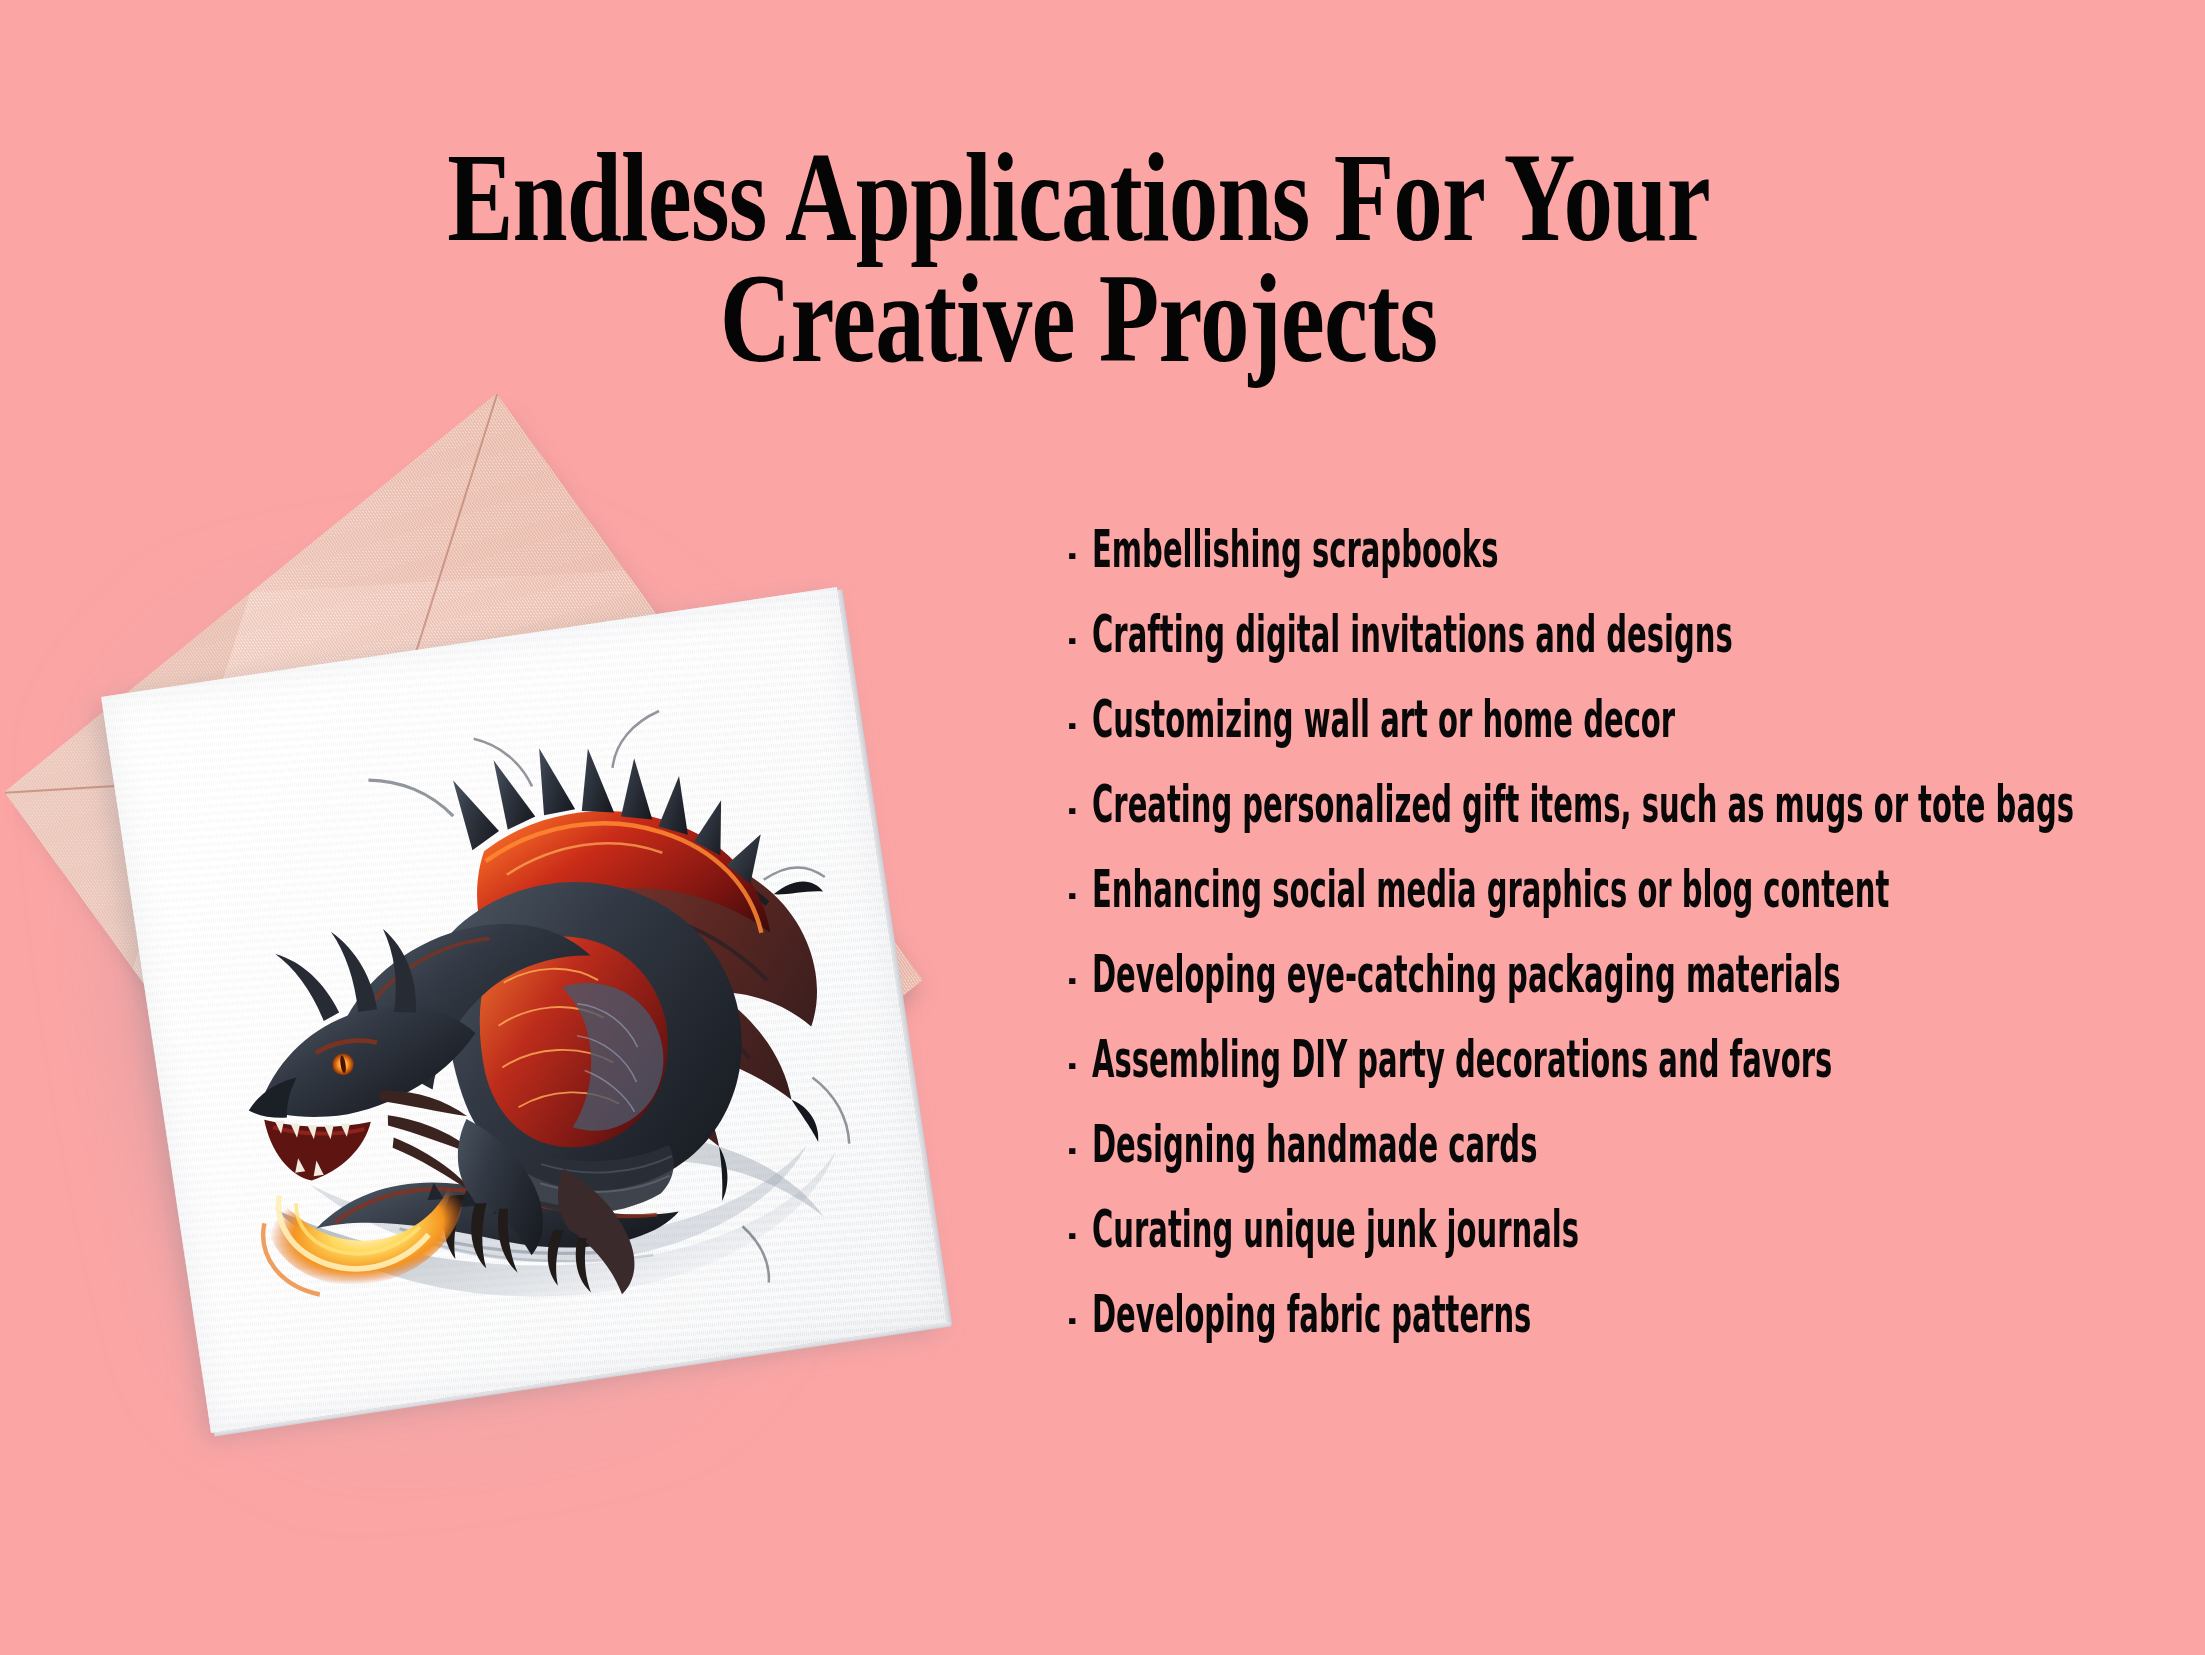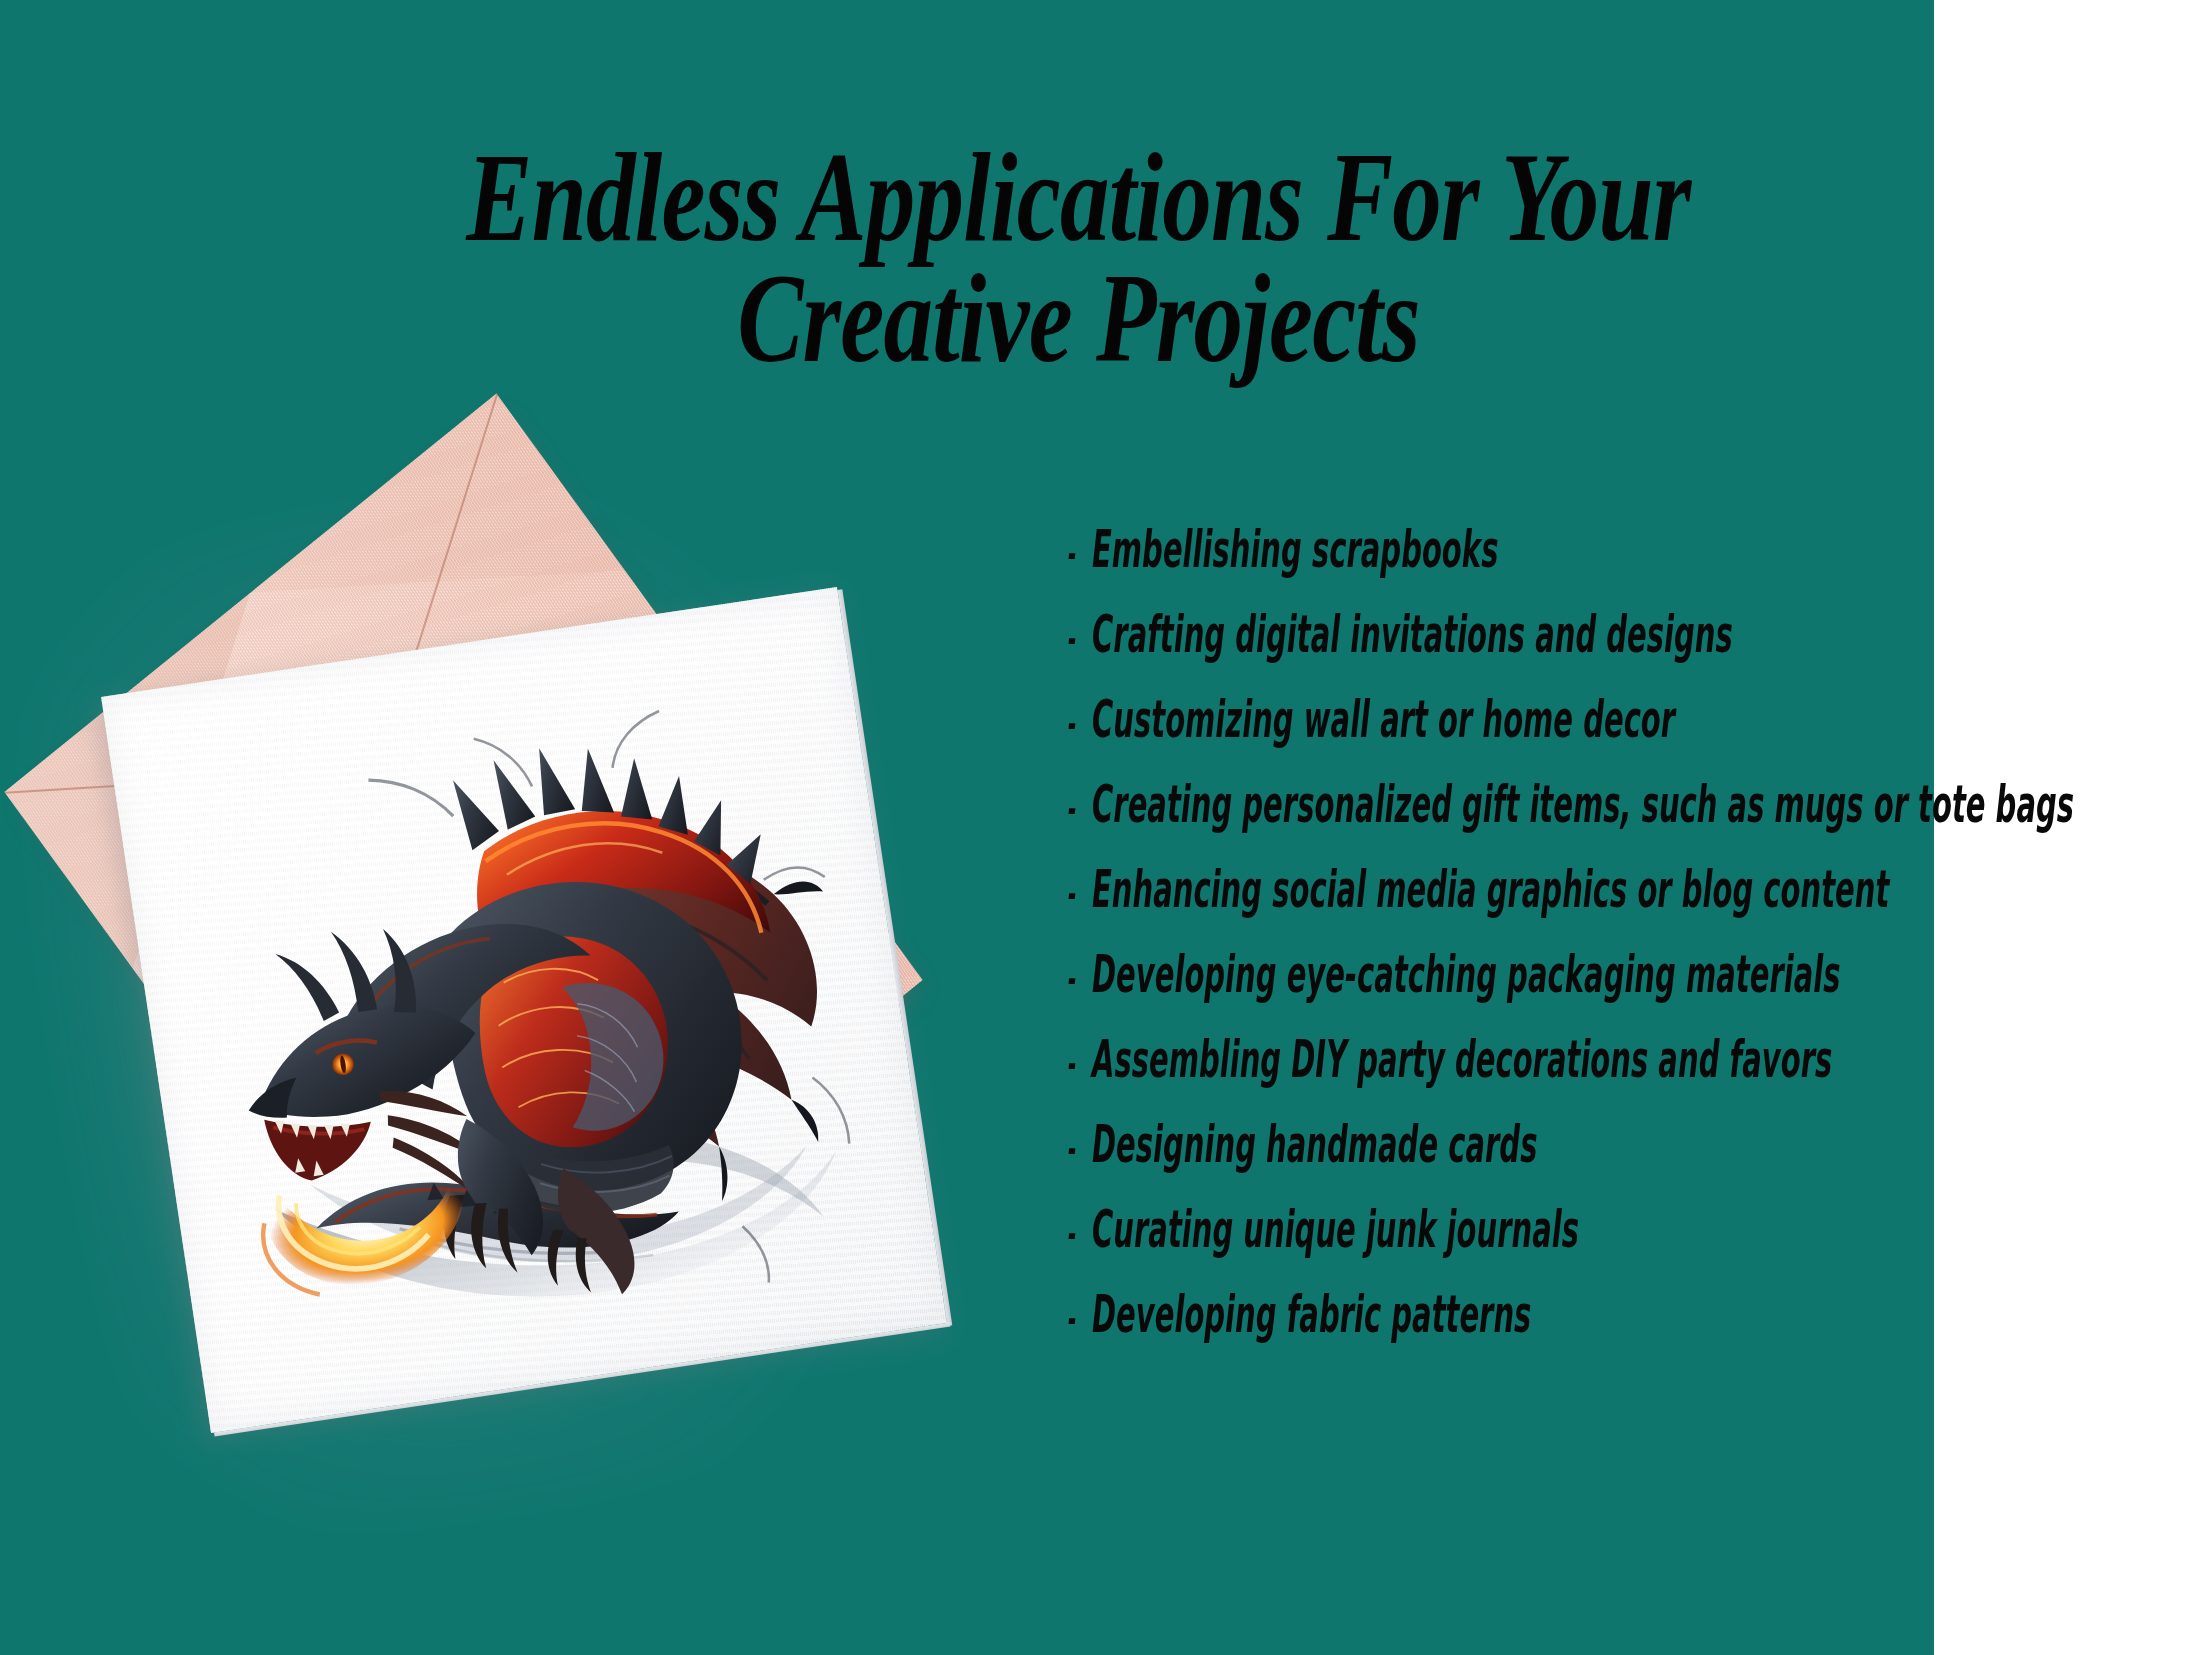--- a/index.html
+++ b/index.html
@@ -4,23 +4,22 @@
 <style>
   * { margin:0; padding:0; box-sizing:border-box; }
   html, body {
     width:2205px; height:1655px;
     background:#ffffff;
     font-family:"Liberation Sans", sans-serif;
     overflow:hidden;
   }
   #page {
     position:relative;
-    width:1934px; height:1655px;
-    background:#0f766e;
-    font-style:italic;
+    width:2205px; height:1655px;
+    background:#fca5a5;
   }
 
   
   #title-block{
     position:absolute;
     left:0; top:137px;
     width:2205px;
     text-align:center;
     pointer-events:none;
   }

